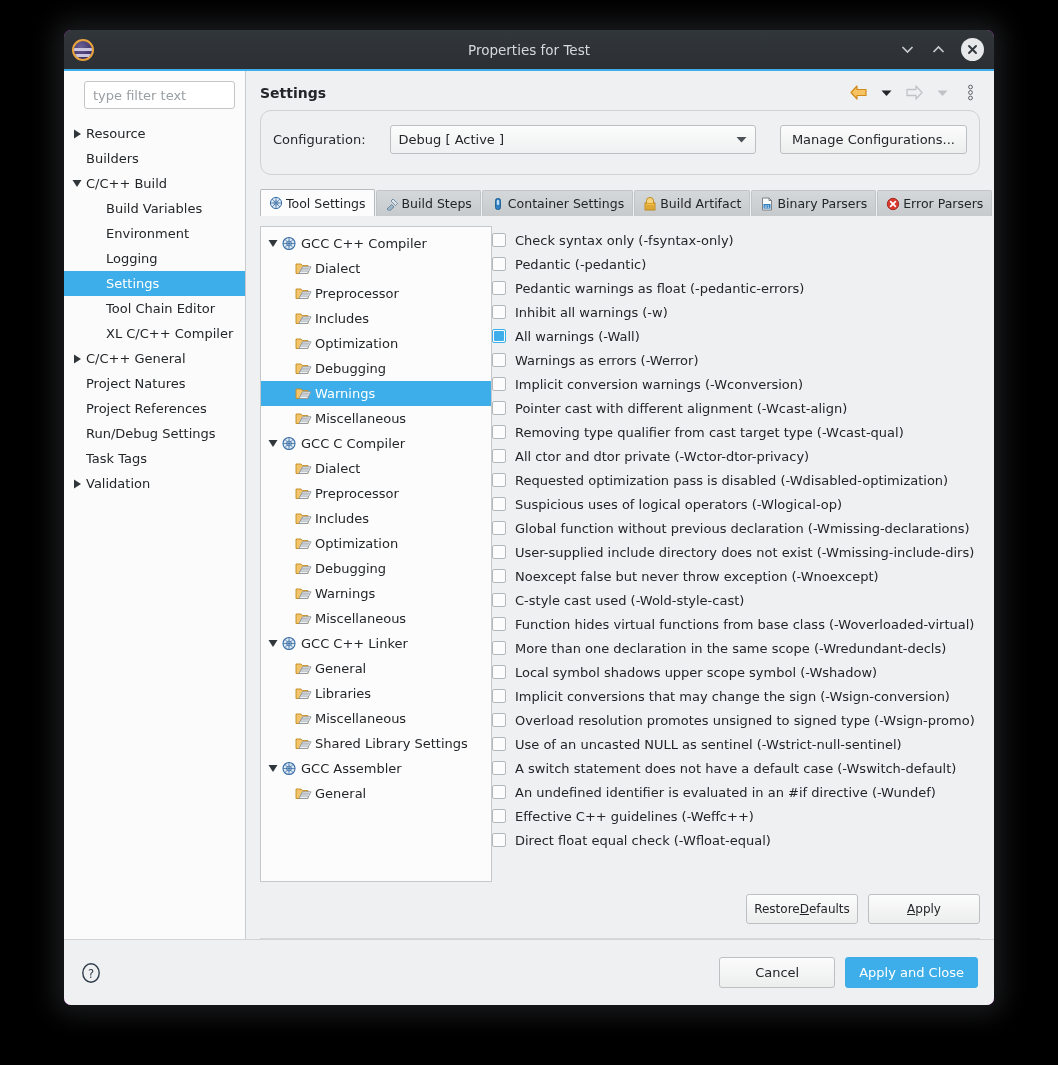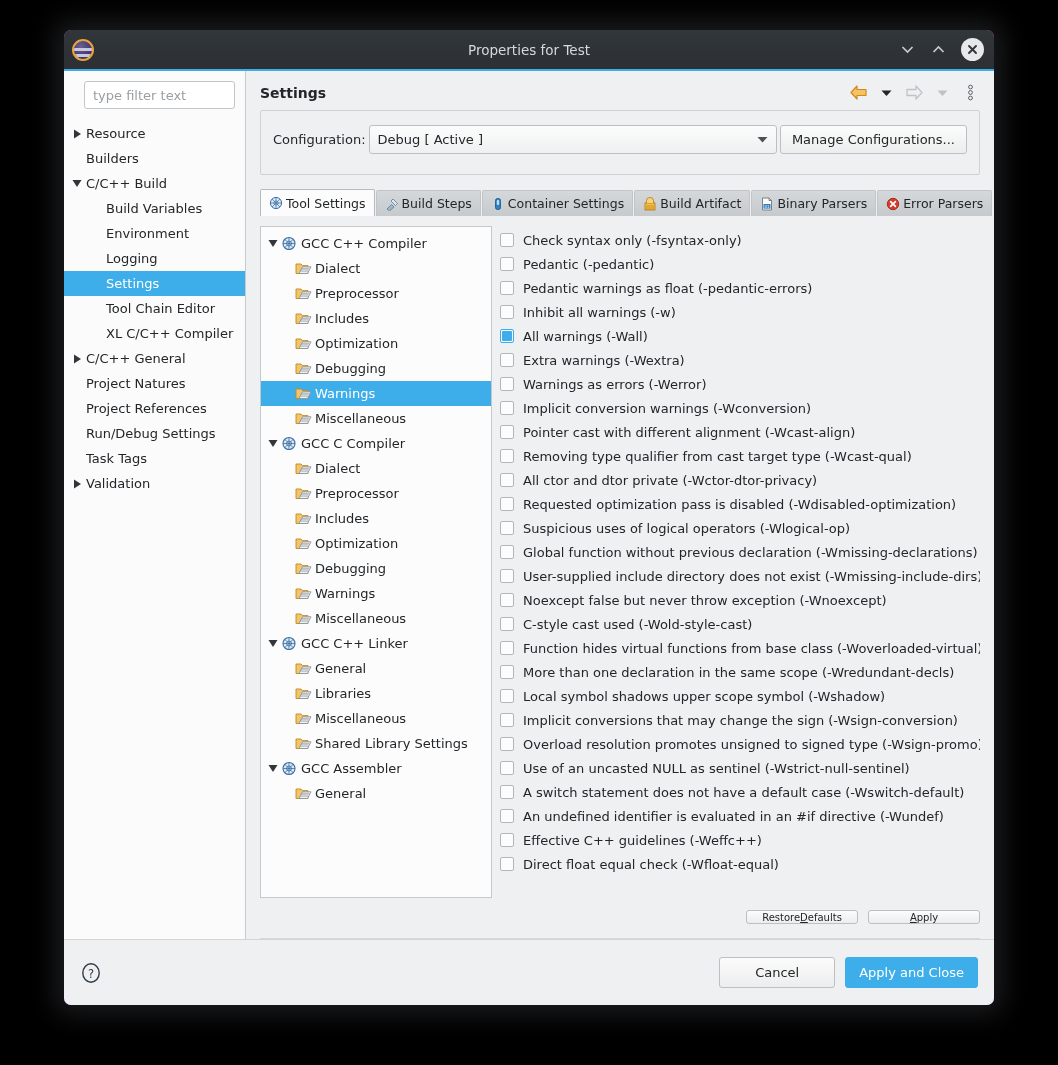--- a/index.html
+++ b/index.html
@@ -143,26 +143,26 @@
     padding: 12px 14px 8px 14px;
   }
   #page-title { font-size: 14px; font-weight: bold; color: #232629; }
   #page-tools { margin-left: auto; display: flex; align-items: center; gap: 9px; }
   .tool-btn { width: 19px; height: 19px; display: flex; align-items: center; justify-content: center; }
 
   
   #config-group {
     margin: 0 14px;
     border: 1px solid #cfd1d3;
-    border-radius: 2px;
+    border-radius: 11px;
     background: #eff0f1;
     padding: 14px 12px 20px 12px;
     display: flex;
     align-items: center;
-    gap: 3px;
+    gap: 24px;
   }
   #config-label { font-size: 13px; color: #232629; white-space: nowrap; }
   #config-combo {
     flex: 1;
     height: 29px;
     border: 1px solid #bdc0c3;
     border-radius: 3px;
     background: linear-gradient(to bottom, #fcfcfc, #eff0f1);
     display: flex; align-items: center;
     padding: 0 8px;
@@ -207,21 +207,20 @@
     border-color: #b8bbbe;
   }
   .tabicon { width: 14px; height: 14px; flex: none; display: block; }
 
   #tab-content {
     margin: 0 14px 0 14px;
     flex: 1;
     display: flex;
     min-height: 0;
     padding-top: 10px;
-    gap: 8px;
   }
 
   
   #tool-tree {
     width: 232px;
     flex: none;
     background: #fcfcfc;
     border: 1px solid #c6c9cb;
     overflow: hidden;
     padding-top: 4px;
@@ -277,26 +276,26 @@
   }
 
   
   #page-btns {
     margin: 0 14px;
     padding: 12px 0 14px 0;
     display: flex; justify-content: flex-end; gap: 10px;
     border-bottom: 1px solid #d6d8da;
   }
   .pbtn {
-    height: 14px;
+    height: 30px;
     min-width: 112px;
     border: 1px solid #bdc0c3;
     border-radius: 3px;
     background: linear-gradient(to bottom, #fcfcfc, #eceded);
-    font-size: 10px; color: #232629;
+    font-size: 12px; color: #232629;
     display: flex; align-items: center; justify-content: center;
   }
   .mn { text-decoration: underline; }
 
   
   #footer {
     height: 66px;
     flex: none;
     background: #eff0f1;
     border-top: 1px solid #d2d4d6;
@@ -789,24 +788,20 @@
             <div class="opt-row">
               <span class="cbx"></span>
               <span class="opt-label">Inhibit all warnings (-w)</span>
             </div>
             <div class="opt-row">
               <span class="cbx checked"></span>
               <span class="opt-label">All warnings (-Wall)</span>
             </div>
             <div class="opt-row">
               <span class="cbx"></span>
-              <span class="opt-label">Extra warnings (-Wextra)</span>
-            </div>
-            <div class="opt-row">
-              <span class="cbx"></span>
               <span class="opt-label">Warnings as errors (-Werror)</span>
             </div>
             <div class="opt-row">
               <span class="cbx"></span>
               <span class="opt-label">Implicit conversion warnings (-Wconversion)</span>
             </div>
             <div class="opt-row">
               <span class="cbx"></span>
               <span class="opt-label">Pointer cast with different alignment (-Wcast-align)</span>
             </div>

